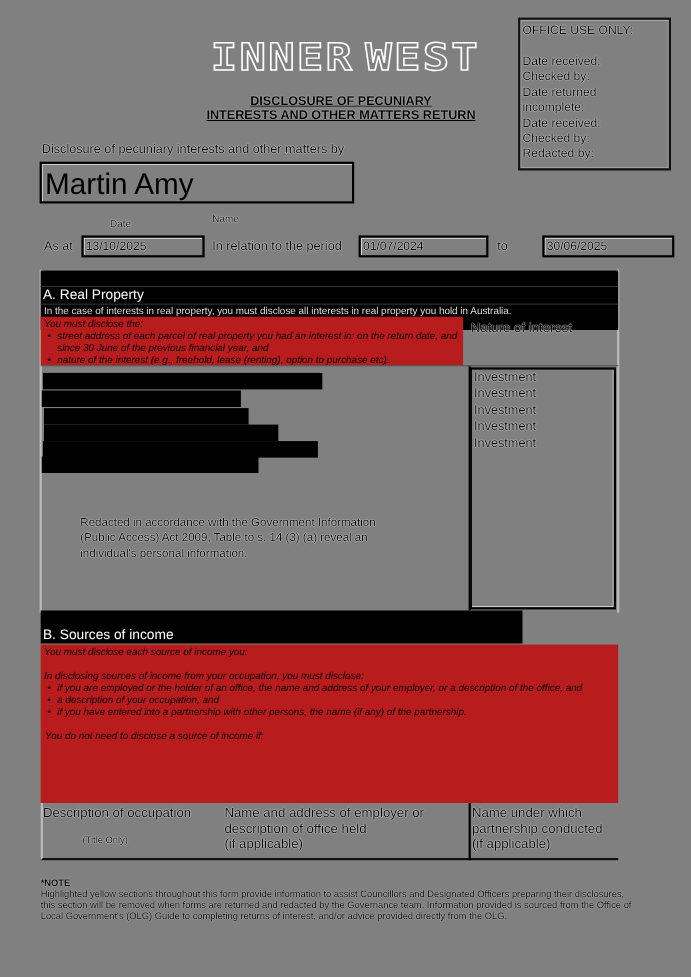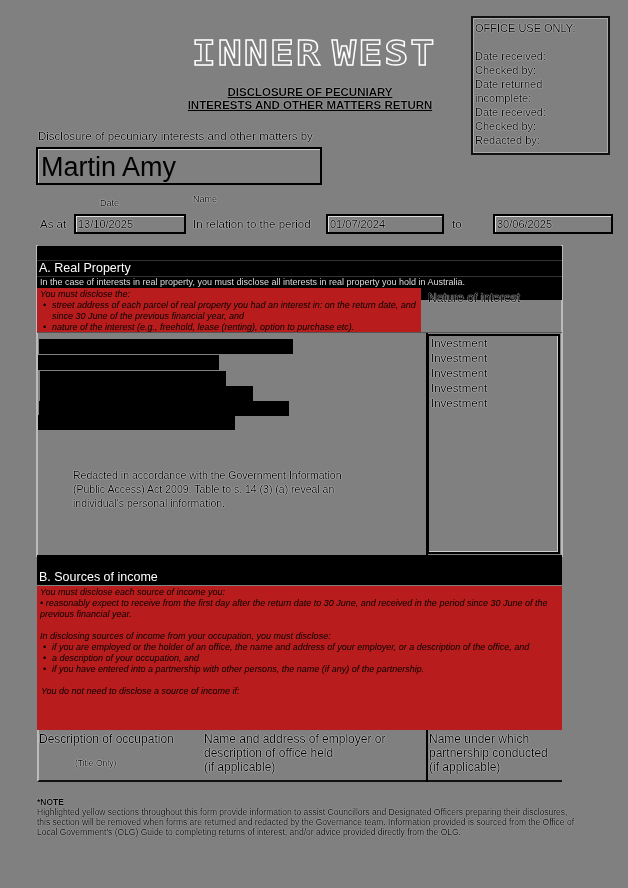--- a/index.html
+++ b/index.html
@@ -112,26 +112,25 @@
 <div class="abs nature-box halo" style="left:427px; top:334px; width:133px; height:220px;">
   <div>Investment</div>
   <div>Investment</div>
   <div>Investment</div>
   <div>Investment</div>
   <div>Investment</div>
 </div>
 
 <div class="abs halo" style="left:73px; top:468px; width:275px; font-size:10.5px; line-height:14px;">Redacted in accordance with the Government Information (Public Access) Act 2009, Table to s. 14 (3) (a) reveal an individual's personal information.</div>
 
-<div class="abs blackbar" style="left:37px; top:555px; width:525px; height:30px;">
+<div class="abs blackbar" style="left:37px; top:555px; width:438px; height:30px;">
   <div class="sec-title" style="padding-top:15px; line-height:14px;">B. Sources of income</div>
 </div>
 <div class="abs yellow" style="left:37px; top:586px; width:525px; height:144px; box-sizing:border-box;">
   <div>You must disclose each source of income you:</div>
-  <div>• reasonably expect to receive from the first day after the return date to 30 June, and received in the period since 30 June of the previous financial year.</div>
   <div style="height:11px;"></div>
   <div>In disclosing sources of income from your occupation, you must disclose:</div>
   <ul>
     <li>if you are employed or the holder of an office, the name and address of your employer, or a description of the office, and</li>
     <li>a description of your occupation, and</li>
     <li>if you have entered into a partnership with other persons, the name (if any) of the partnership.</li>
   </ul>
   <div style="height:11px;"></div>
   <div style="padding-left:1px;">You do not need to disclose a source of income if:</div>
 </div>

